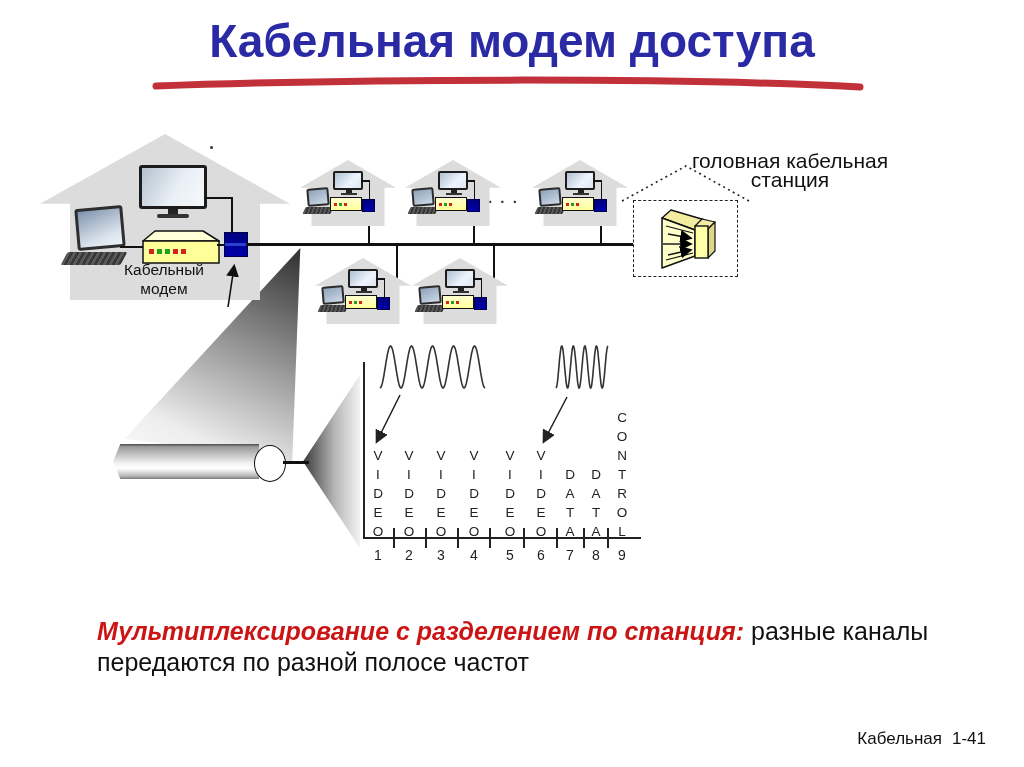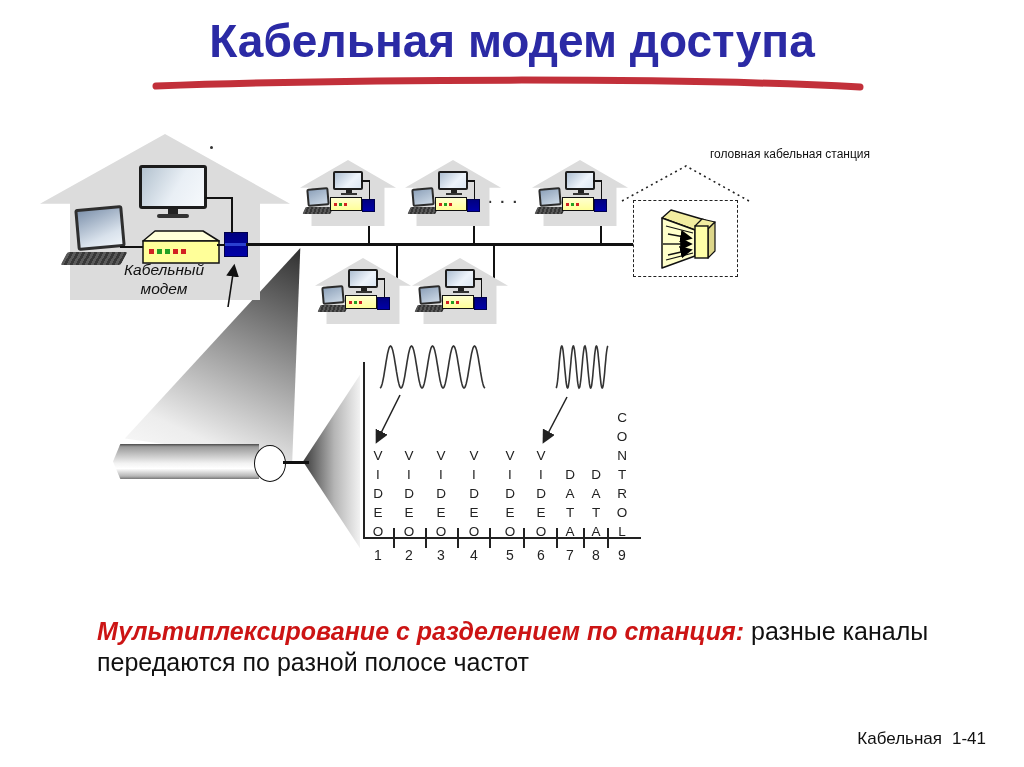--- a/index.html
+++ b/index.html
@@ -32,23 +32,23 @@
   
   .splitter{position:absolute;background:linear-gradient(#000080,#0000a8);border:1px solid #00004d;box-sizing:border-box;}
   .splitter .stripe{position:absolute;left:0;top:42%;width:100%;height:3px;background:#2a3fd0;}
   .splitter-big{left:224px;top:232px;width:24px;height:25px;}
 
   
   .line{position:absolute;background:#111;}
 
   
   .lbl{position:absolute;color:#111;}
-  .lbl-cable-modem{left:108px;top:260px;width:112px;text-align:center;font-size:15.5px;line-height:19px;font-style:italic;}
+  .lbl-cable-modem{left:108px;top:260px;width:112px;text-align:center;font-size:15.5px;line-height:19px;}
   .lbl-splitter{left:192px;top:304px;width:84px;font-size:13.5px;line-height:21px;word-break:break-all;}
-  .lbl-headend{left:690px;top:145px;width:200px;text-align:center;font-size:12px;line-height:19px;}
+  .lbl-headend{left:690px;top:151px;width:200px;text-align:center;font-size:21px;line-height:19px;}
   .ellipsis{left:488px;top:189px;width:46px;font-size:15px;font-weight:bold;letter-spacing:2px;color:#333;}
 
   
   .headend-box{position:absolute;left:633px;top:200px;width:105px;height:77px;border:1.6px dashed #222;background:#fff;box-sizing:border-box;}
 
   
   .cone1{position:absolute;left:123px;top:248px;width:180px;height:214px;
     background:linear-gradient(205deg,#2e2e2e,#9a9a9a 45%,#ededed 80%,#fbfbfb);
     clip-path:polygon(98.5% 0%,94% 100%,1% 89%);}
   .cone2{position:absolute;left:303px;top:373px;width:57px;height:177px;

